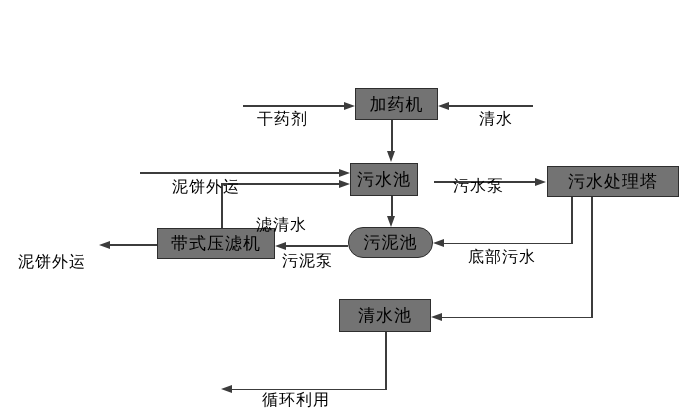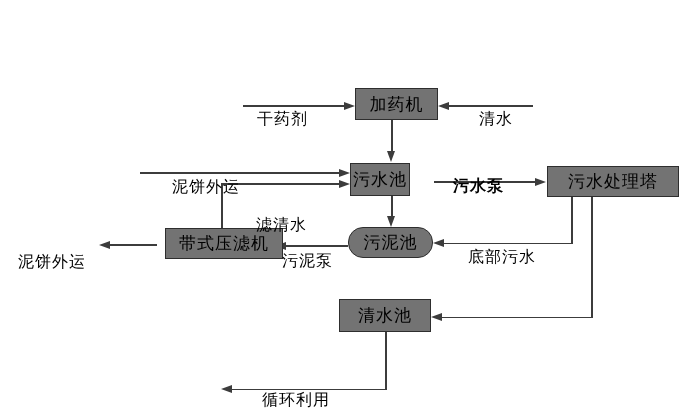--- a/index.html
+++ b/index.html
@@ -89,29 +89,29 @@
 
   <div class="vline" style="left:591px; top:197px; height:121px;"></div>
   <div class="hline" style="left:442px; top:316.5px; width:151px;"></div>
   <div class="arr arr-l" style="left:431px; top:313px;"></div>
 
   <div class="vline" style="left:385px; top:332px; height:58px;"></div>
   <div class="hline" style="left:232px; top:388.5px; width:155px;"></div>
   <div class="arr arr-l" style="left:221px; top:385px;"></div>
 
   <div class="node" style="left:355px; top:88px;  width:83px;  height:32px;">加药机</div>
-  <div class="node" style="left:350px; top:163px; width:60px;  height:33px;">污水池</div>
+  <div class="node" style="left:350px; top:163px; width:68px;  height:33px;">污水池</div>
   <div class="node" style="left:547px; top:166px; width:132px; height:31px;">污水处理塔</div>
-  <div class="node" style="left:157px; top:228px; width:118px; height:31px;margin-left:8px;">带式压滤机</div>
+  <div class="node" style="left:157px; top:228px; width:118px; height:31px;">带式压滤机</div>
   <div class="node" style="left:348px; top:227px; width:85px;  height:31px;border-radius:15px;">污泥池</div>
   <div class="node" style="left:339px; top:299px; width:92px;  height:33px;">清水池</div>
 
   <div class="flabel" style="left:257px; top:84px;">干药剂</div>
   <div class="flabel" style="left:479px; top:84px;">清水</div>
   <div class="flabel" style="left:172px; top:152px;">泥饼外运</div>
-  <div class="flabel" style="left:453px; top:151px;font-weight:bold;">污水泵</div>
+  <div class="flabel" style="left:453px; top:151px;">污水泵</div>
   <div class="flabel" style="left:256px; top:190px;">滤清水</div>
   <div class="flabel" style="left:282px; top:226px;">污泥泵</div>
   <div class="flabel" style="left:18px;  top:227px;">泥饼外运</div>
   <div class="flabel" style="left:468px; top:222px;">底部污水</div>
   <div class="flabel" style="left:262px; top:365px;">循环利用</div>
 
 </div>
 
 </body></html>

